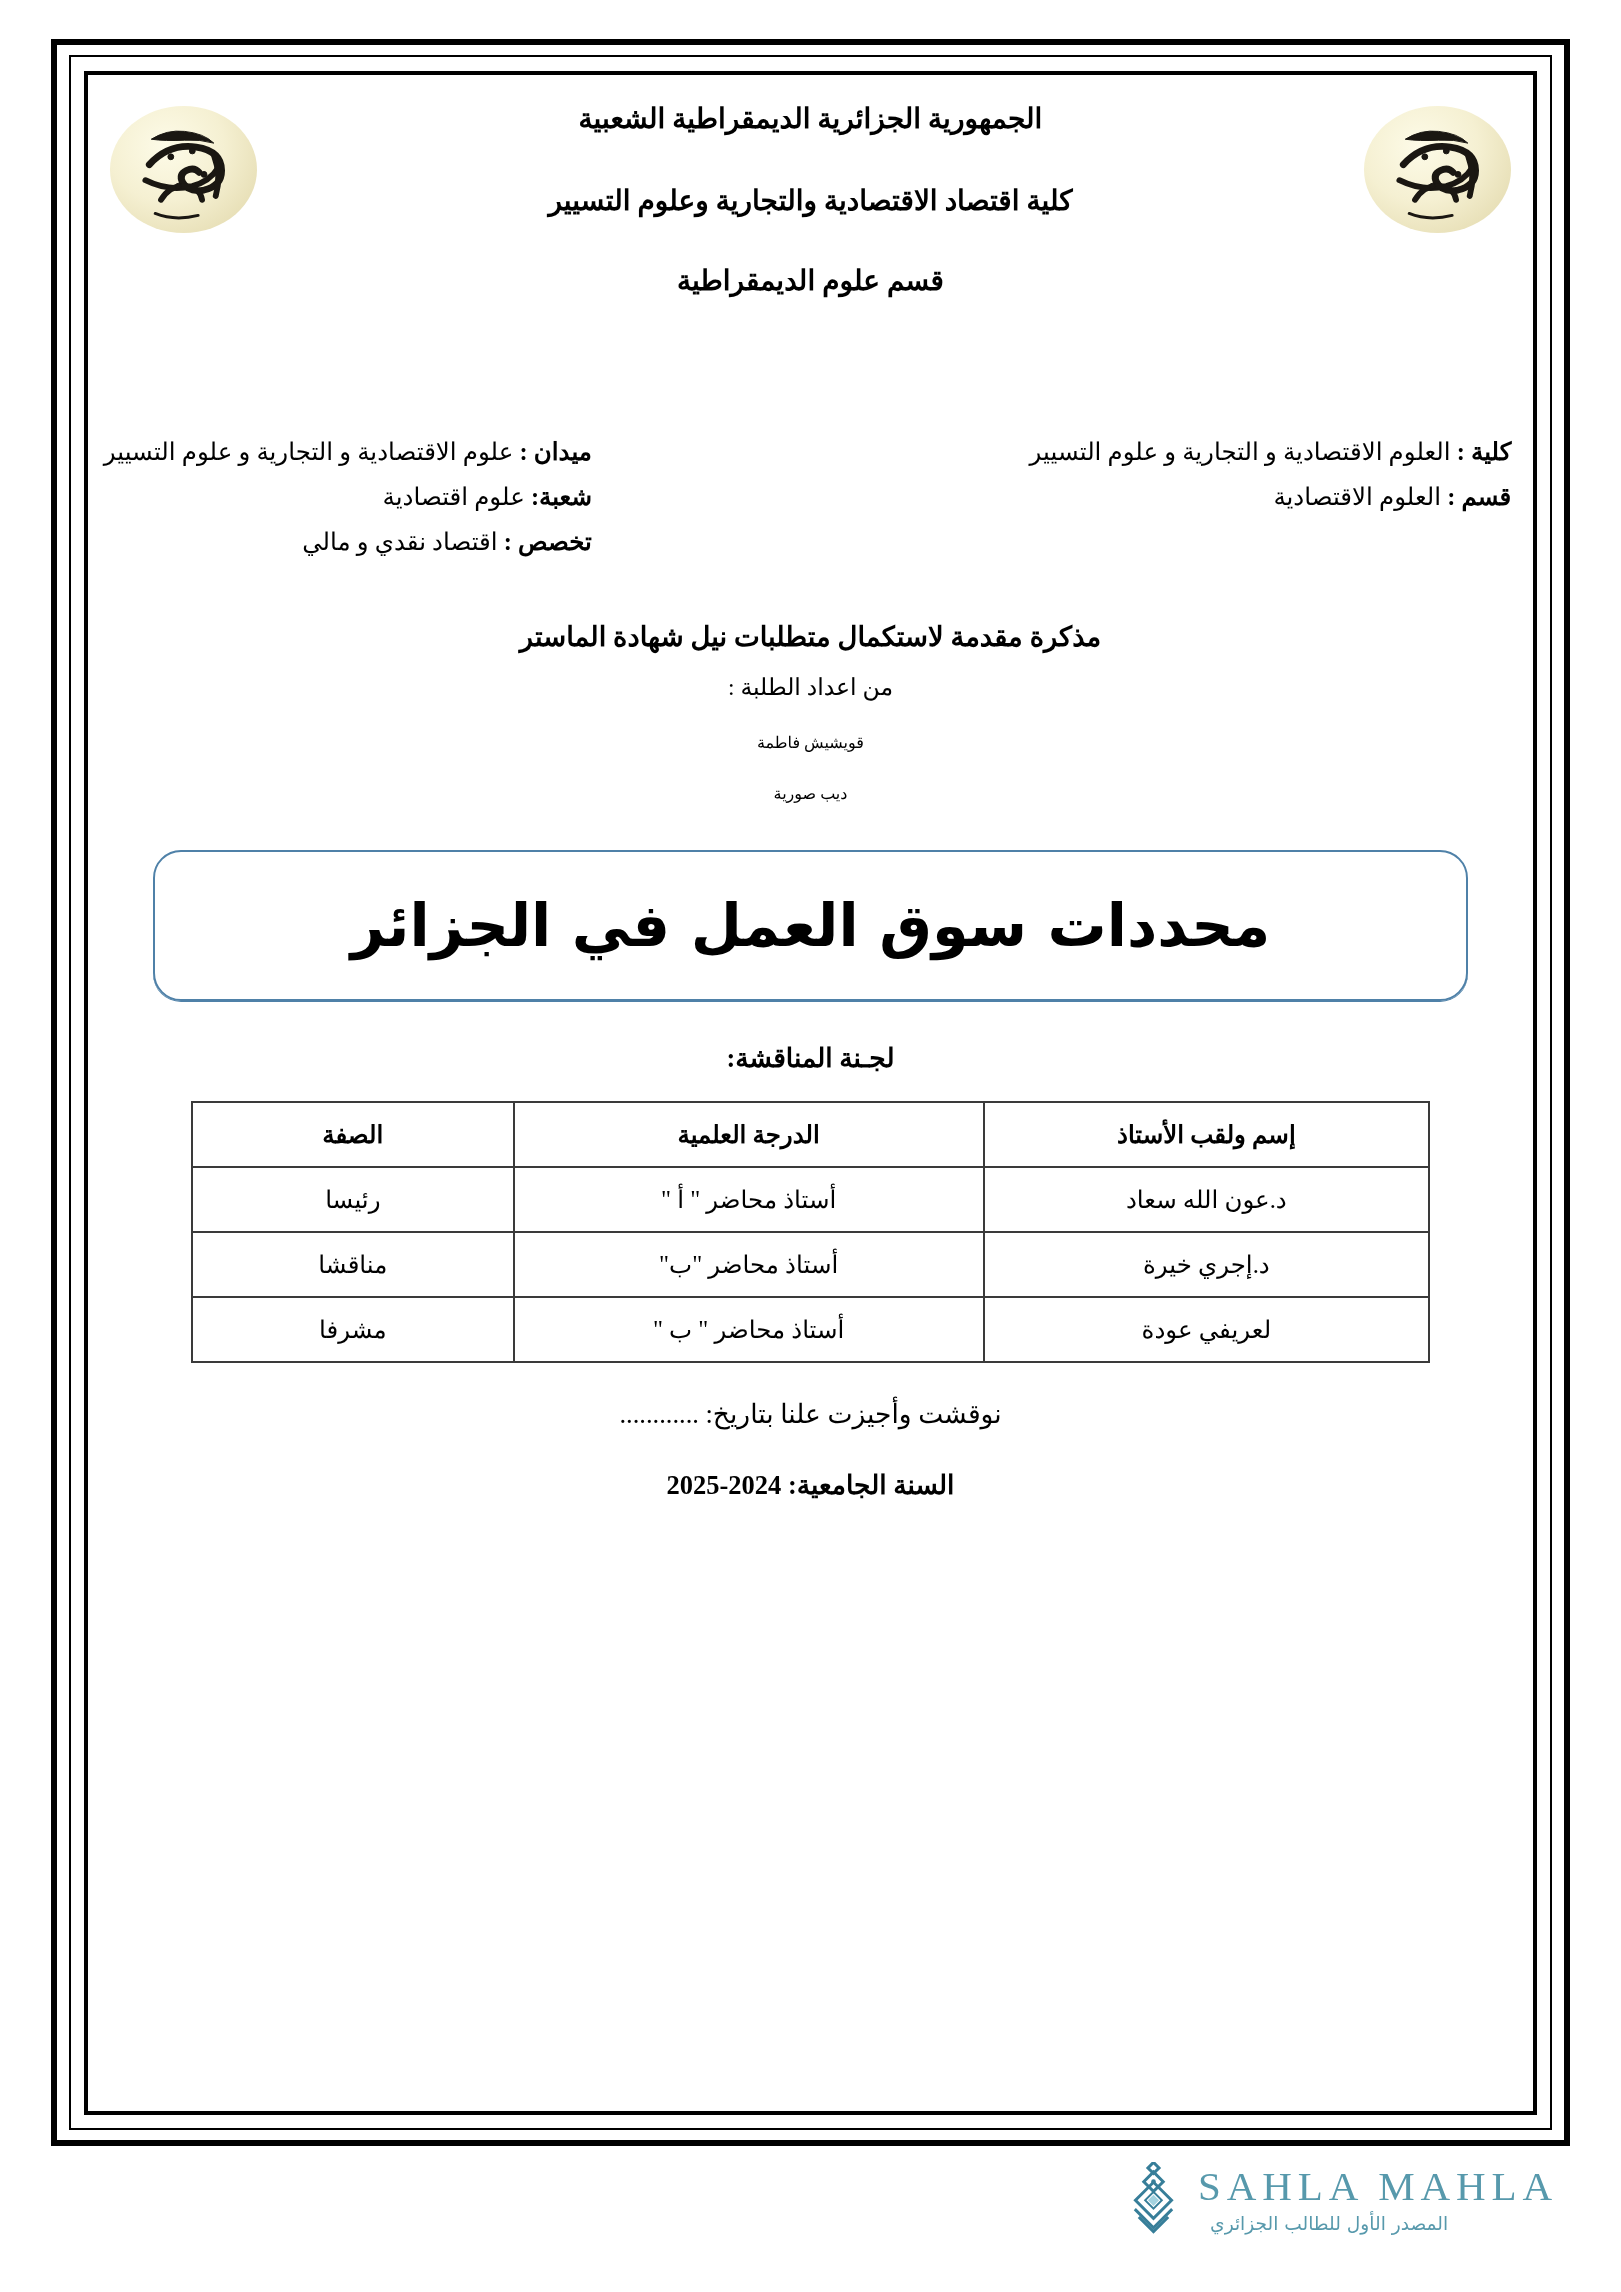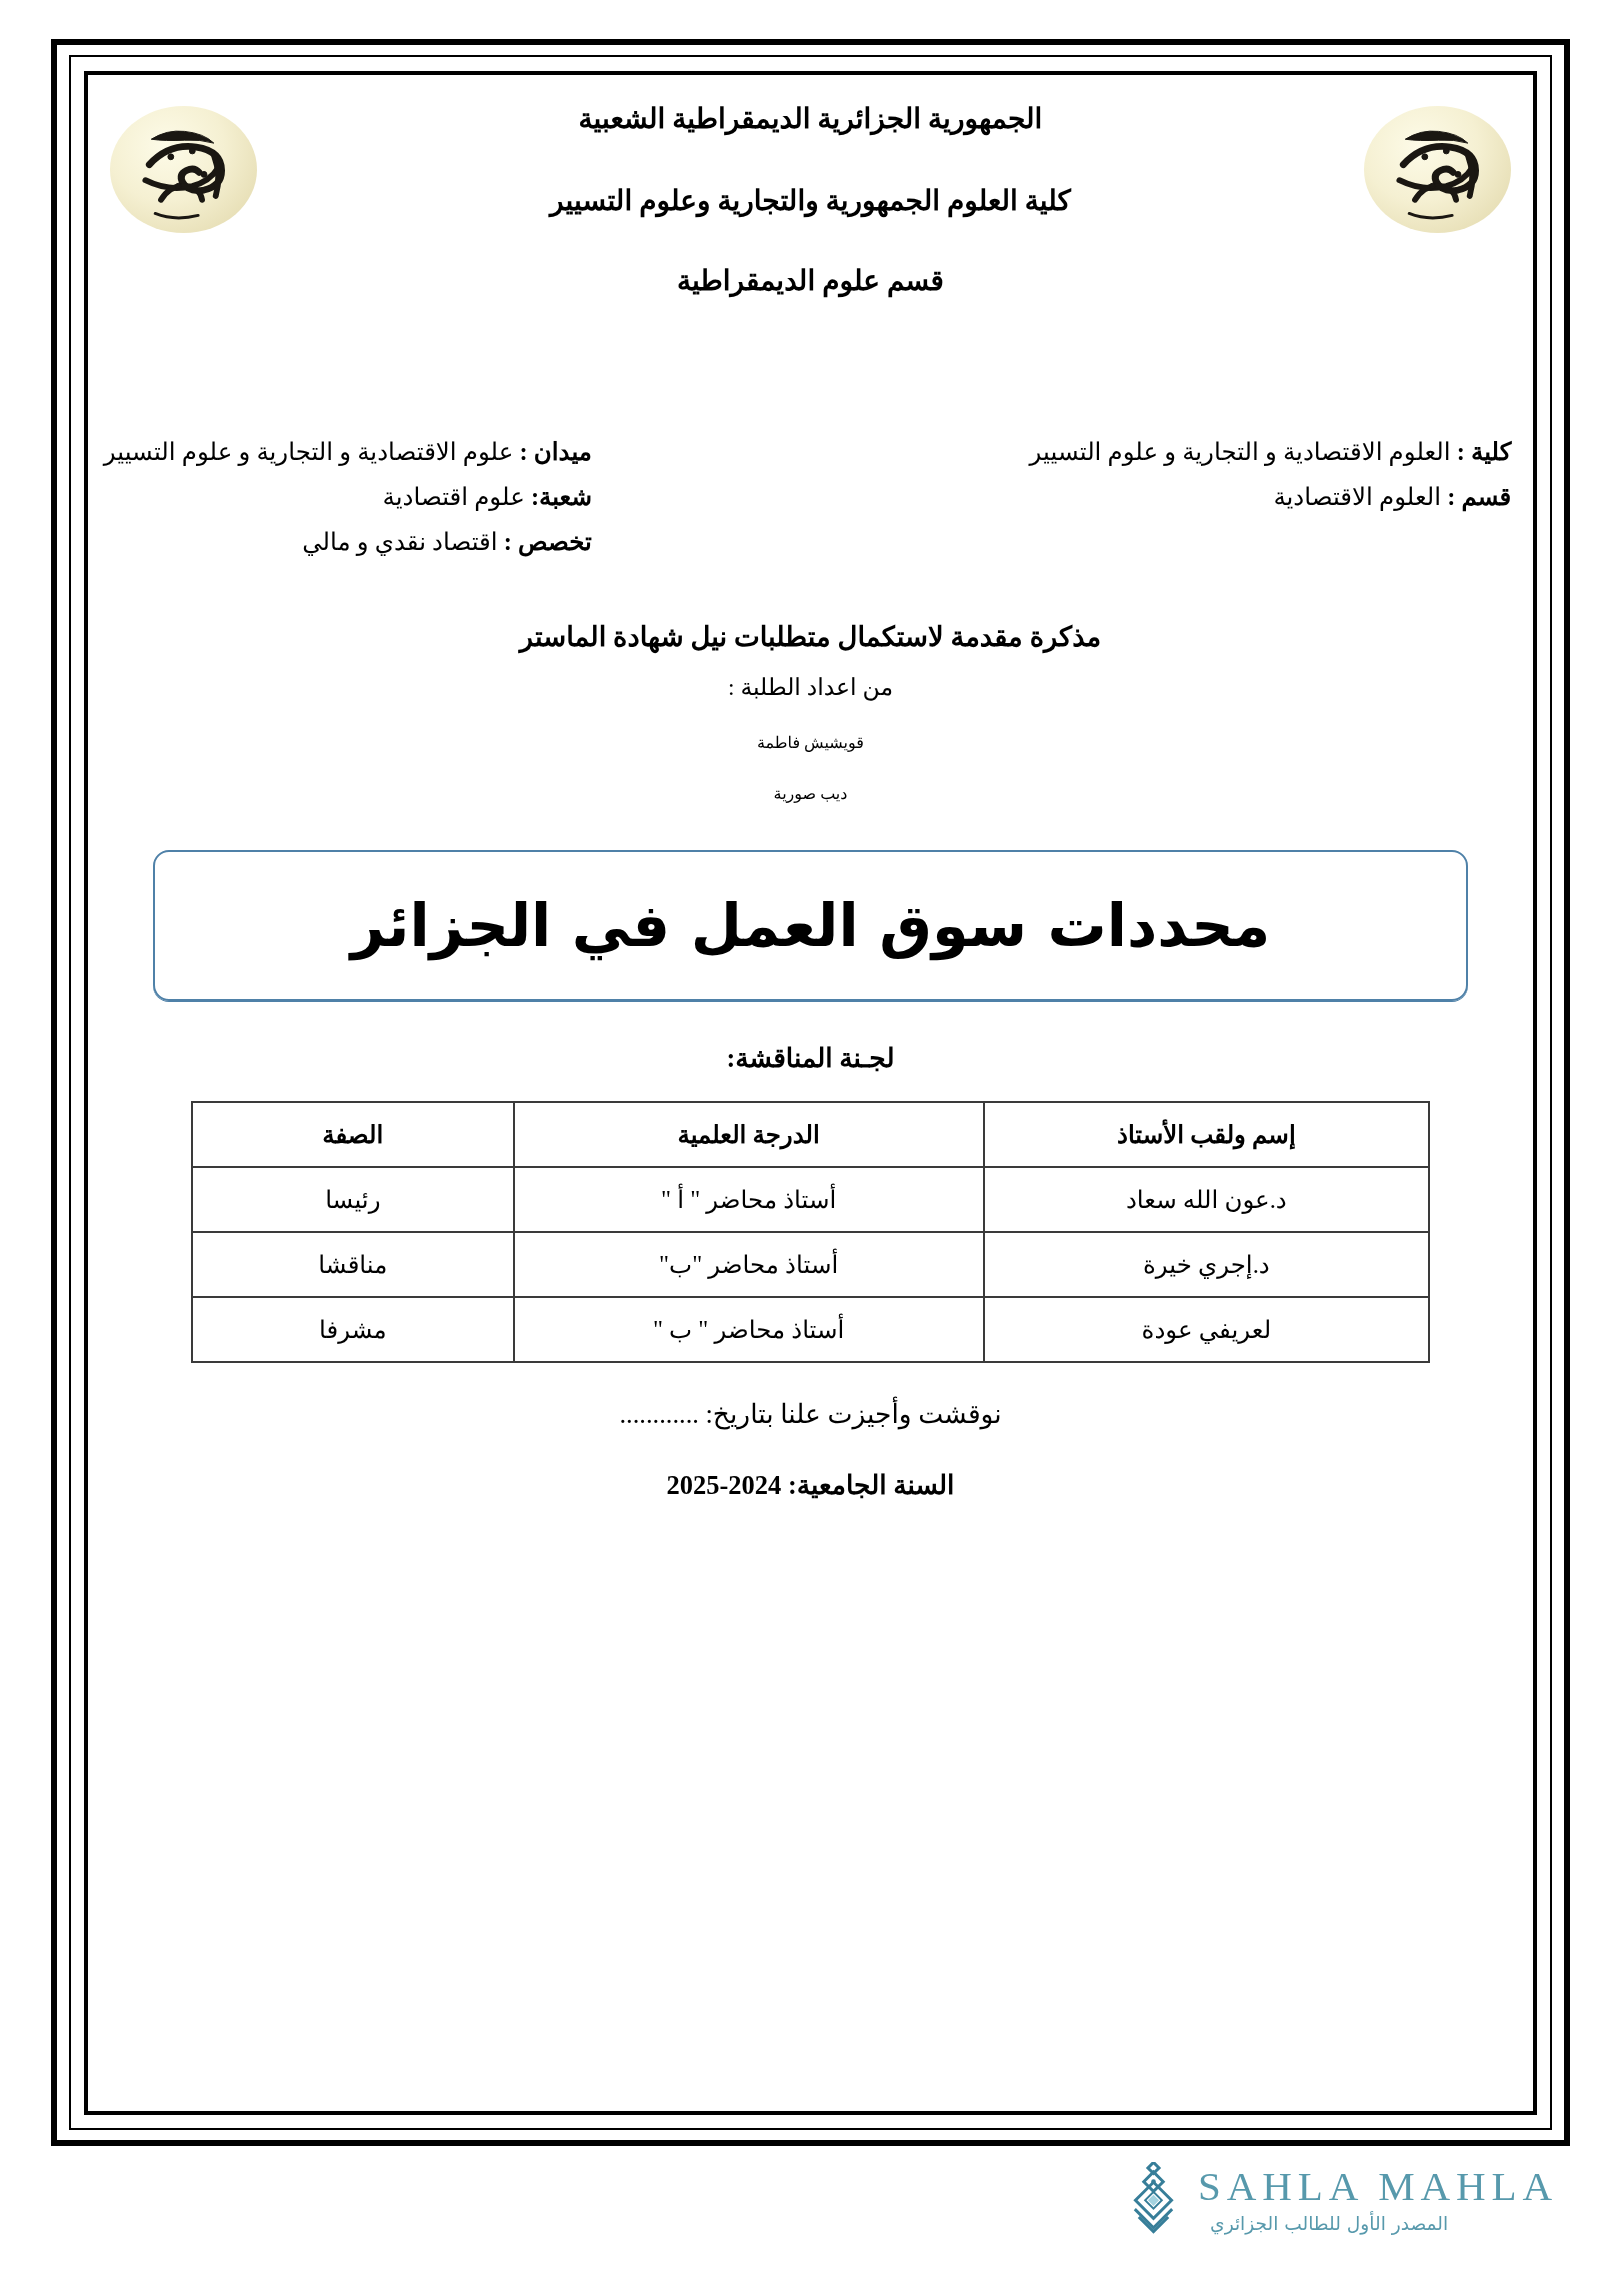--- a/index.html
+++ b/index.html
@@ -95,21 +95,21 @@
   .student{
     text-align:center;
     font-size:16px;
     margin-top:32px;
   }
 
   
   .title-box{
     margin:47px 59px 0 59px;
     border:2.9px solid #4f81a8;
-    border-radius:16px;
+    border-radius:28px;
     height:147px;
     display:flex;align-items:center;justify-content:center;
     box-shadow:0 1px 0 #4f81a8;
   }
   .title-box .title-text{
     font-size:59px;
     font-weight:bold;
     font-family:"DejaVu Sans","Liberation Sans",sans-serif;
     letter-spacing:0px;
     color:#000;
@@ -218,21 +218,21 @@
             <circle cx="84" cy="46" r="3"></circle>
           <circle cx="96" cy="70" r="3"></circle>
             <circle cx="70" cy="82" r="3"></circle>
           <path d="M46 110 q20 8 44 2" fill="none" stroke-width="3" stroke-linecap="round"></path>
         </g>
       </svg>
     </div>
 
     <div class="header-lines">
       <div class="hline hline1">الجمهورية الجزائرية الديمقراطية الشعبية</div>
-      <div class="hline hline2">كلية العلوم الجمهورية والتجارية وعلوم التسيير</div>
+      <div class="hline hline2">كلية اقتصاد الاقتصادية والتجارية وعلوم التسيير</div>
       <div class="hline hline3">قسم علوم الديمقراطية</div>
     </div>
   </div>
 
   <div class="info">
 
     <div class="info-right">
       <div>
         <b>كلية :</b>
         <span>العلوم الاقتصادية و التجارية و علوم التسيير</span>

